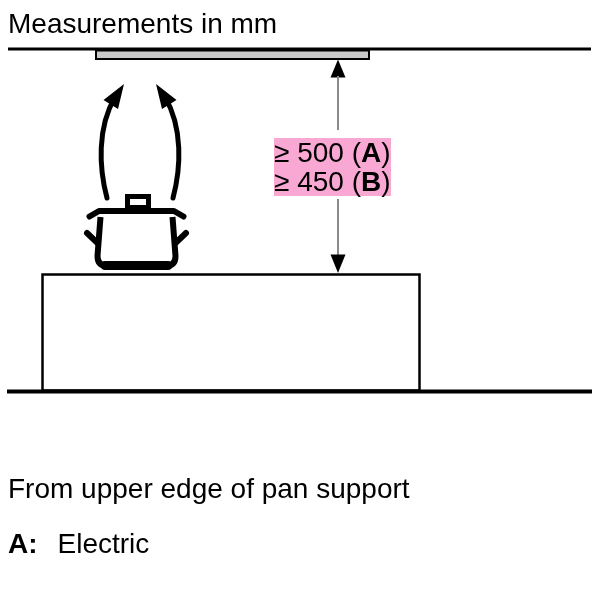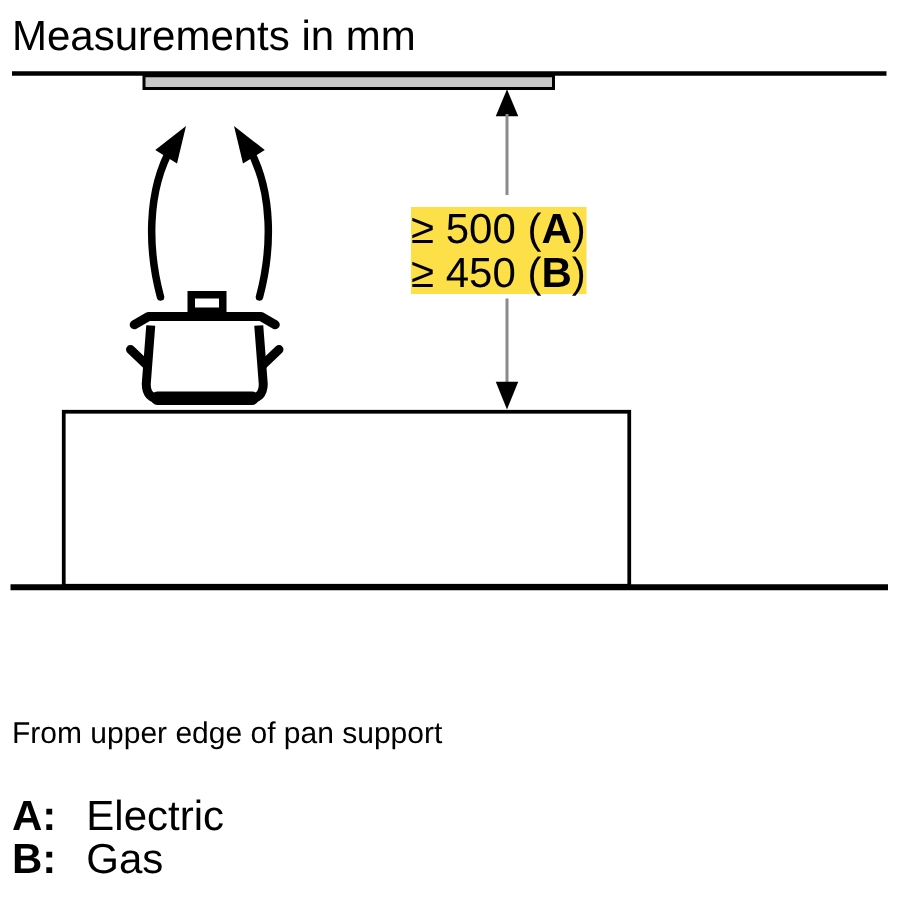--- a/index.html
+++ b/index.html
@@ -10,26 +10,26 @@
   }
   .page { position: relative; width: 600px; height: 600px; background: #ffffff; }
   .title {
     position: absolute; left: 8px; top: 8px;
     font-size: 28px; line-height: 32px; white-space: nowrap;
   }
   svg.diagram { position: absolute; left: 0; top: 0; display: block; }
   .dim-labels {
     position: absolute; left: 274px; top: 138px;
     font-size: 28px; line-height: 29px; white-space: nowrap;
-    background: #fde047;
+    background: #f9a8d4;
   }
   .dim-line b { font-weight: bold; }
   .footnote {
     position: absolute; left: 8px; top: 473px;
-    font-size: 20px; line-height: 32px; white-space: nowrap;
+    font-size: 28px; line-height: 32px; white-space: nowrap;
   }
   .legend {
     position: absolute; left: 8px; top: 529px;
     font-size: 28px; line-height: 29px;
   }
   .legend-row b { font-weight: bold; }
   .legend-row span { margin-left: 20px; }
 </style>
 </head>
 <body>
@@ -74,16 +74,15 @@
 
   <div class="dim-labels">
     <div class="dim-line"><span>≥ 500 (</span><b>A</b><span>)</span></div>
     <div class="dim-line"><span>≥ 450 (</span><b>B</b><span>)</span></div>
   </div>
 
   <div class="footnote">From upper edge of pan support</div>
 
   <div class="legend">
     <div class="legend-row"><b>A:</b><span>Electric</span></div>
-    <div class="legend-row"><b>B:</b><span>Gas</span></div>
   </div>
 
 </div>
 
 </body></html>

